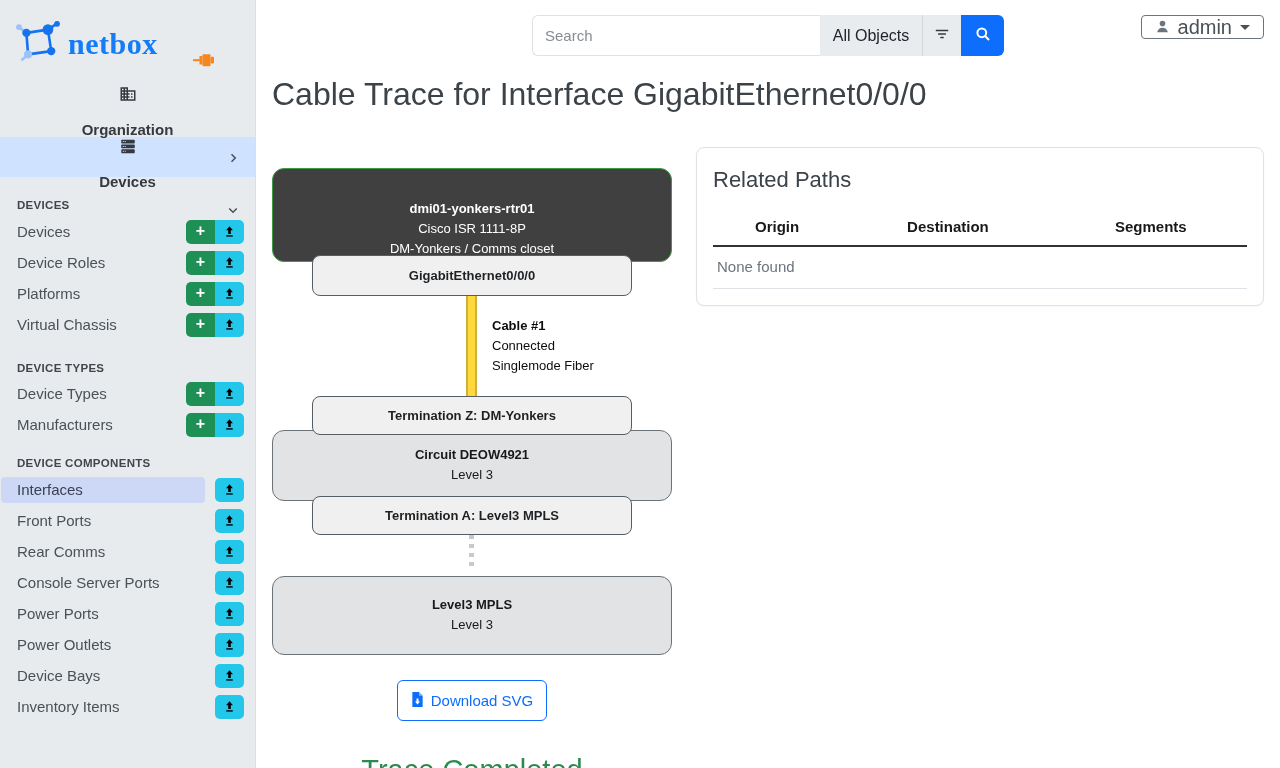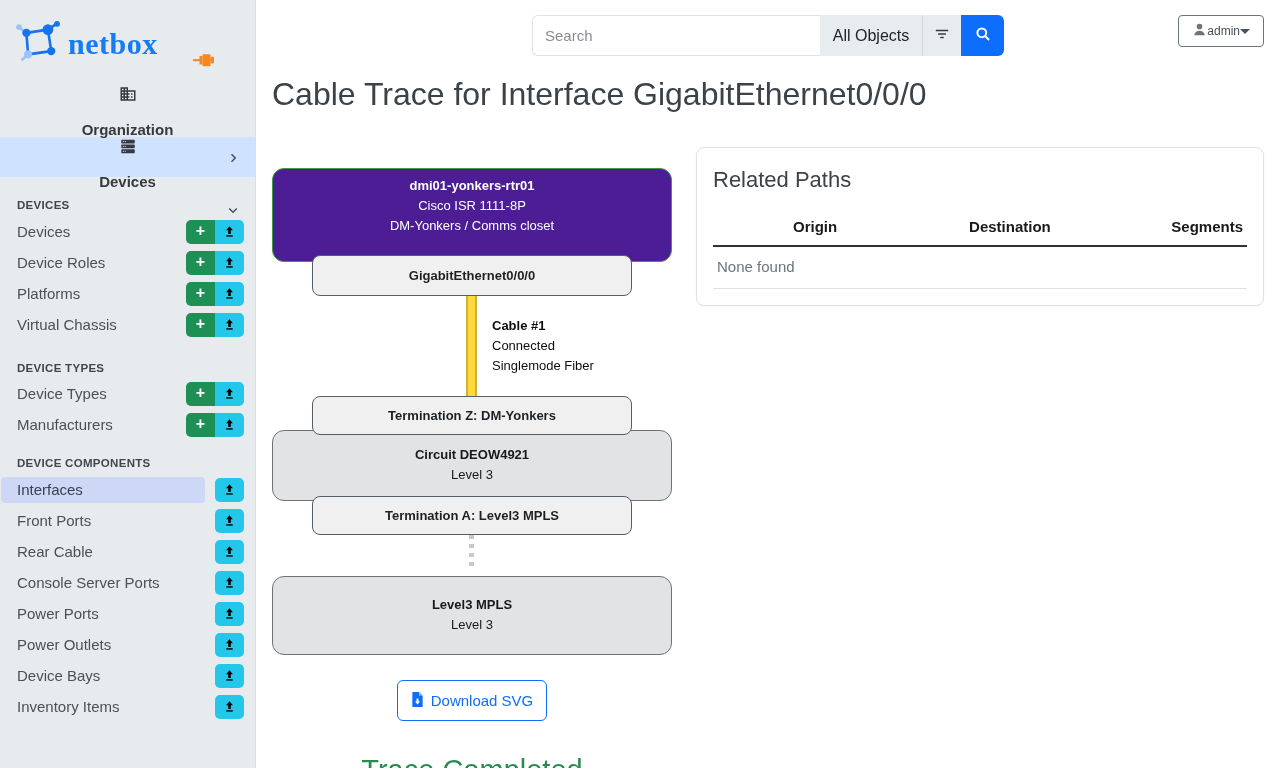--- a/index.html
+++ b/index.html
@@ -48,37 +48,37 @@
   .search-input { width:288px; height:41px; border:1px solid #dee2e6; border-right:none;
                   border-radius:6px 0 0 6px; padding:0 12px; font-size:15px; outline:none;
                   font-family:inherit; color:#212529; }
   .search-input::placeholder { color:#878d93; }
   .scope-btn { width:102px; background:#e9ecef; border:none; font-size:16px; color:#212529;
                cursor:pointer; font-family:inherit; }
   .filter-btn { width:39px; background:#e9ecef; border:none; border-left:1px solid #d3d8dc;
                 cursor:pointer; display:flex; align-items:center; justify-content:center; }
   .go-btn { width:43px; background:#0d6efd; border:none; border-radius:0 6px 6px 0;
             cursor:pointer; display:flex; align-items:center; justify-content:center; }
-  .user-btn { position:absolute; right:16px; top:15px; height:32px; padding:0 13px;
-              display:flex; align-items:center; background:#fff;
-              border:1px solid #6c757d; border-radius:4px; font-size:12px; color:#495057;
+  .user-btn { position:absolute; right:16px; top:15px; height:24px; padding:0 13px;
+              display:flex; align-items:center; gap:8px; background:#fff;
+              border:1px solid #6c757d; border-radius:4px; font-size:20px; color:#495057;
               cursor:pointer; font-family:inherit; }
   .caret { width:0; height:0; border-left:5px solid transparent; border-right:5px solid transparent;
            border-top:5px solid #495057; }
 
   .page-title { margin:5px 0 0 16px; font-size:32px; font-weight:400; color:#3b4248; }
 
   .content-row { display:flex; margin-top:34px; align-items:flex-start; }
   .trace-col { width:400px; margin-left:16px; flex:none; }
   .trace-diagram { position:relative; height:487px; margin-top:21px; font-size:13px; }
   .b { font-weight:700; }
 
   .node { position:absolute; text-align:center; line-height:20px; }
-  .node.green { left:0; top:0; width:400px; height:94px; background:#4c1d95;
-                border:1px solid #3f9a44; border-radius:12px; color:#fff; padding-top:7px; cursor:pointer; }
+  .node.green { left:0; top:0; width:400px; height:94px; background:#404040;
+                border:1px solid #3f9a44; border-radius:12px; color:#fff; padding-top:30px; cursor:pointer; }
   .node.gray { left:0; width:400px; background:#e2e3e4; border:1px solid #6c7378;
                border-radius:12px; color:#17191b; cursor:pointer; }
   .node.circuit { top:262px; height:71px; padding-top:14px; }
   .node.l3 { top:408px; height:79px; padding-top:18px; }
 
   .term { position:absolute; left:40px; width:320px; background:#f0f0f0; border:1px solid #565d63;
           border-radius:8px; display:flex; align-items:center; justify-content:center;
           font-weight:700; color:#1e2124; z-index:2; cursor:pointer; }
   .term.gige { top:87px; height:41px; }
   .term.tz { top:228px; height:39px; }
@@ -95,21 +95,21 @@
   .dl-btn { display:inline-flex; align-items:center; gap:7px; height:41px; padding:0 13px;
             background:#fff; border:1px solid #0d6efd; border-radius:6px; color:#0d6efd;
             font-size:15px; cursor:pointer; font-family:inherit; }
   .trace-status { margin-top:33px; text-align:center; font-size:29px; color:#2b8a50; }
 
   
   .card { flex:1; margin-left:24px; margin-right:16px; background:#fff; border:1px solid #dee2e6;
           border-radius:8px; padding:16px; box-shadow:0 1px 2px rgba(0,0,0,.04); }
   .card-title { font-size:22px; color:#3b4248; margin:3px 0 19px; }
   .paths-table { width:100%; border-collapse:collapse; font-size:15px; }
-  .paths-table th { text-align:right; font-weight:700; color:#17191b; padding:6px 4px 10px;
+  .paths-table th { text-align:center; font-weight:700; color:#17191b; padding:6px 4px 10px;
                     border-bottom:2px solid #2f3337; }
   .paths-table td { padding:11px 4px 13px; color:#6c757d; border-bottom:1px solid #dee2e6; }
   .col-origin { width:24%; } .col-dest { width:40%; } .col-seg { width:36%; }
 </style>
 </head>
 <body>
 
 <div class="app">
 
   <aside class="sidebar">
@@ -300,21 +300,21 @@
             <button class="bimp solo">
               <svg width="13" height="13" viewBox="0 0 16 16" fill="#000">
                 <path d="M8 1.5l4.2 5H9.6V11H6.4V6.5H3.8z"></path>
                 <rect x="4" y="12.6" width="8" height="1.7"></rect>
               </svg>
             </button>
           </span>
       </div>
       <div class="srow">
         <span class="hl">
-            <span class="slabel">Rear Cable</span>
+            <span class="slabel">Rear Comms</span>
           </span>
         <span class="btns">
             <button class="bimp solo">
               <svg width="13" height="13" viewBox="0 0 16 16" fill="#000">
                 <path d="M8 1.5l4.2 5H9.6V11H6.4V6.5H3.8z"></path>
                 <rect x="4" y="12.6" width="8" height="1.7"></rect>
               </svg>
             </button>
           </span>
       </div>

